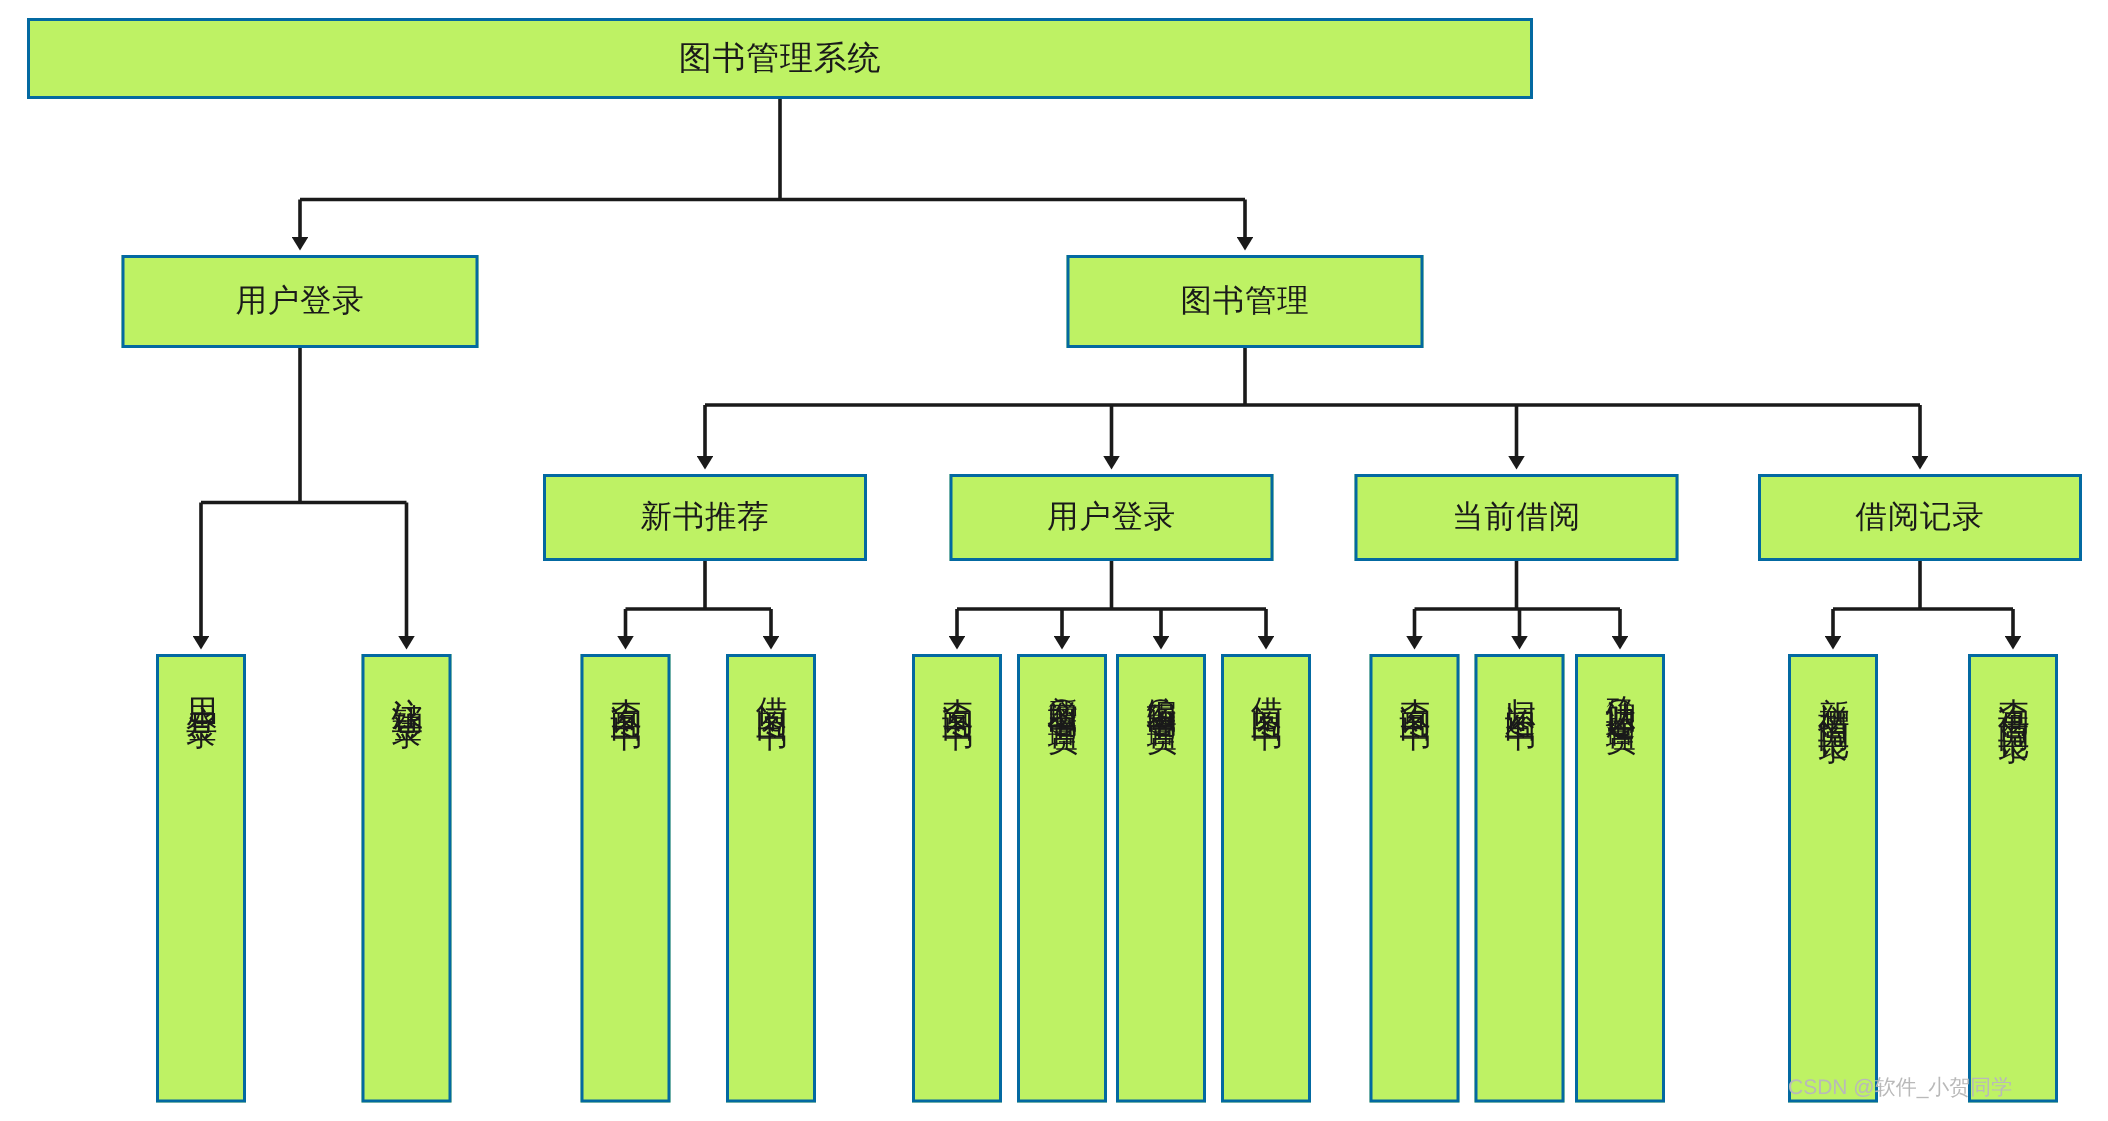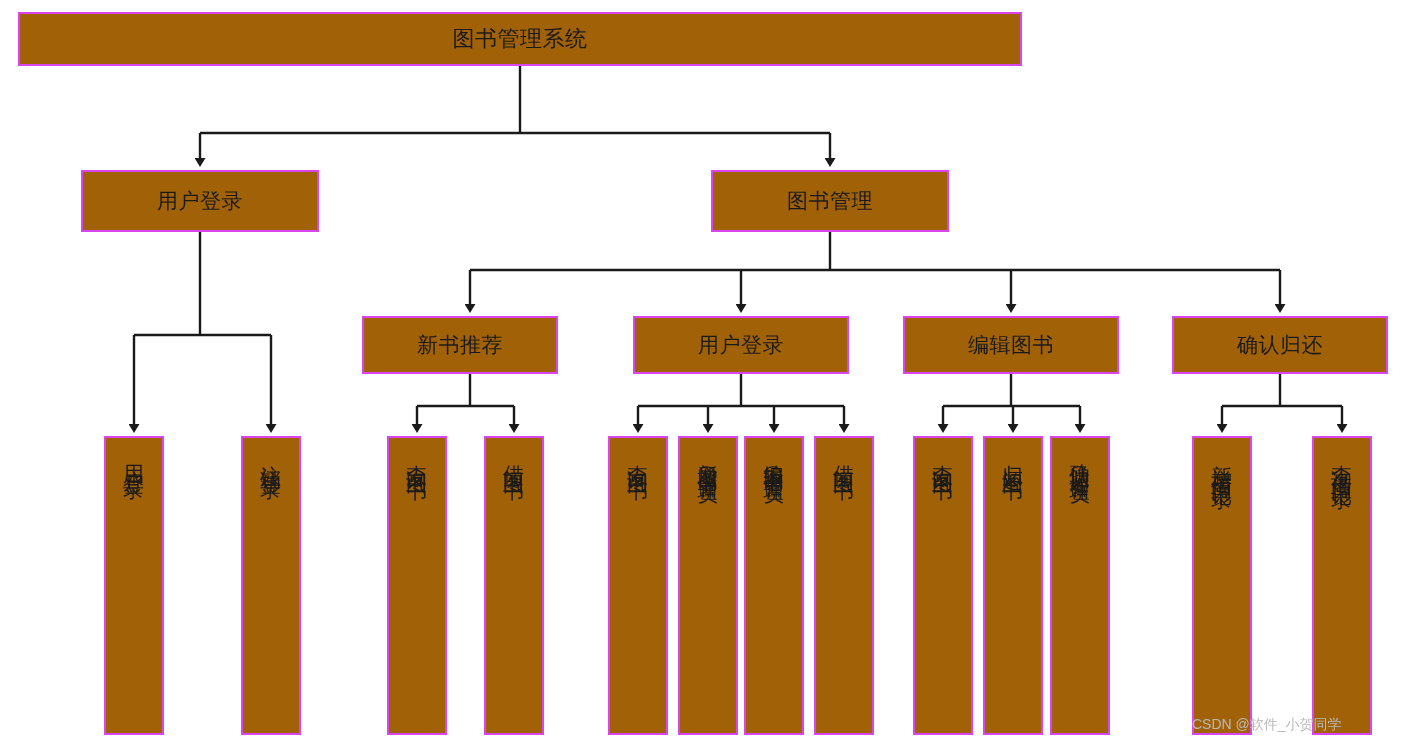--- a/index.html
+++ b/index.html
@@ -22,22 +22,22 @@
     position: absolute;
     left: 0;
     top: 0;
     width: 1405px;
     height: 747px;
     pointer-events: none;
   }
   .node {
     position: absolute;
     box-sizing: border-box;
-    background: #a16207;
-    border: 2px solid #d946ef;
+    background: #bef264;
+    border: 2px solid #0369a1;
     display: flex;
     align-items: center;
     justify-content: center;
     color: #1a1a1a;
     overflow: hidden;
   }
   .node .label {
     display: block;
     text-align: center;
     line-height: 1.18;
@@ -126,31 +126,31 @@
   <div id="node-layer">
       <div class="node horiz root" style="left: 18px; top: 12px; width: 1004px; height: 54px;">
         <span class="label">图书管理系统</span>
       </div>
       <div class="node horiz" style="left: 81px; top: 170px; width: 238px; height: 62px;">
         <span class="label">用户登录</span>
       </div>
       <div class="node horiz" style="left: 711px; top: 170px; width: 238px; height: 62px;">
         <span class="label">图书管理</span>
       </div>
-      <div class="node horiz" style="left: 362px; top: 316px; width: 196px; height: 58px;">
+      <div class="node horiz" style="left: 362px; top: 316px; width: 216px; height: 58px;">
         <span class="label">新书推荐</span>
       </div>
       <div class="node horiz" style="left: 633px; top: 316px; width: 216px; height: 58px;">
         <span class="label">用户登录</span>
       </div>
       <div class="node horiz" style="left: 903px; top: 316px; width: 216px; height: 58px;">
-        <span class="label">编辑图书</span>
+        <span class="label">当前借阅</span>
       </div>
       <div class="node horiz" style="left: 1172px; top: 316px; width: 216px; height: 58px;">
-        <span class="label">确认归还</span>
+        <span class="label">借阅记录</span>
       </div>
       <div class="node vert" style="left: 104px; top: 436px; width: 60px; height: 299px;">
         <span class="label">用户登录</span>
       </div>
       <div class="node vert" style="left: 241px; top: 436px; width: 60px; height: 299px;">
         <span class="label">注销登录</span>
       </div>
       <div class="node vert" style="left: 387px; top: 436px; width: 60px; height: 299px;">
         <span class="label">查询图书</span>
       </div>

